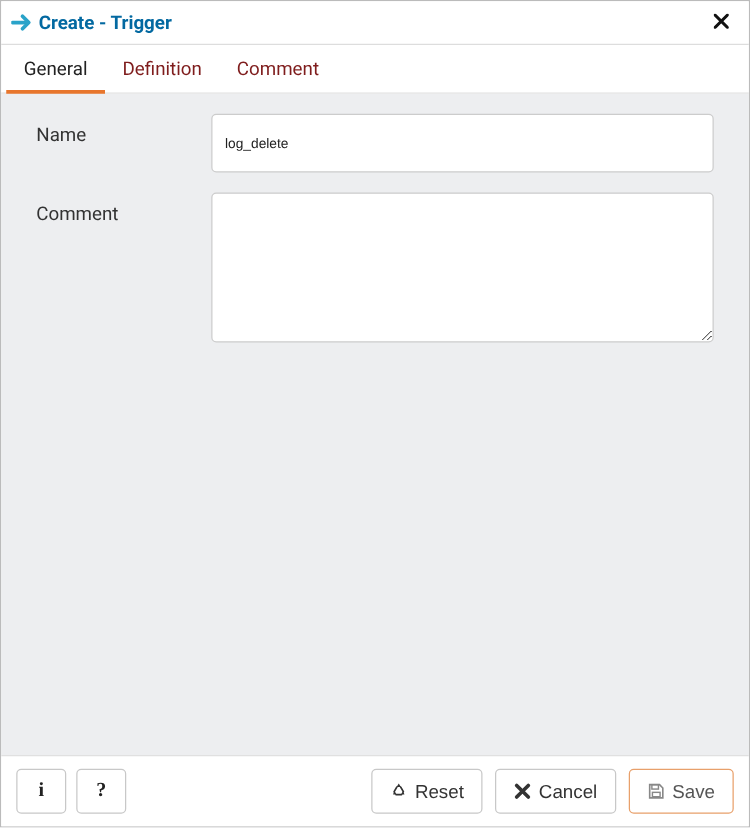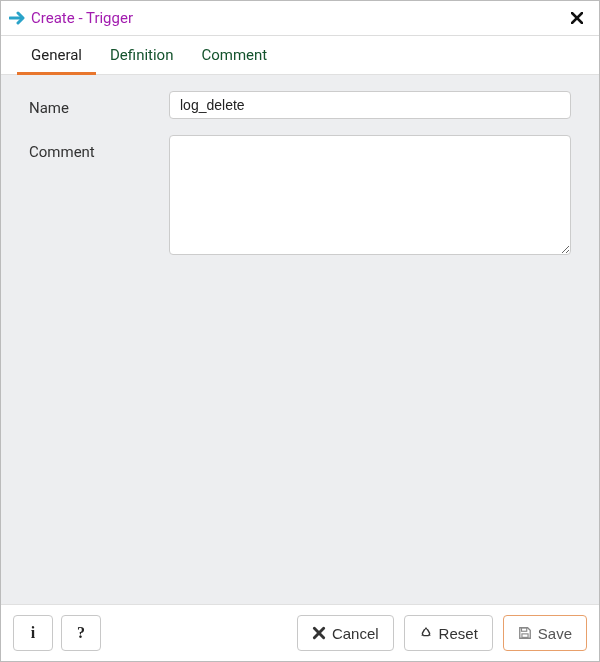--- a/index.html
+++ b/index.html
@@ -28,43 +28,43 @@
       padding: 8px 12px 8px 8px;
       border-bottom: 1px solid #ddd;
       background: #fff;
     }
     .titlebar .icon {
       margin-right: 6px;
       display: inline-flex;
       align-items: center;
     }
     .titlebar .title {
-      font-weight: 400;
-      font-size: 15px;
-      color: #a21caf;
+      font-weight: 700;
+      font-size: 15px;
+      color: #0369a1;
       flex: 1;
     }
     .titlebar .close {
       cursor: pointer;
       font-size: 18px;
       font-weight: 700;
       line-height: 1;
       color: #111;
       padding: 0 4px;
     }
     .tabs {
       display: flex;
       border-bottom: 1px solid #e0e0e0;
-      padding: 0 16px;
+      padding: 0 4px;
       background: #fff;
     }
     .tab {
       padding: 10px 14px 10px 14px;
       cursor: pointer;
-      color: #14532d;
+      color: #7f1d1d;
       font-size: 15px;
       position: relative;
     }
     .tab.active {
       color: #222;
     }
     .tab.active::after {
       content: "";
       position: absolute;
       left: 0;
@@ -88,25 +88,25 @@
       width: 140px;
       padding-top: 8px;
       color: #333;
       font-size: 15px;
     }
     .form-control {
       flex: 1;
     }
     .form-control input[type="text"] {
       width: 100%;
-      height: 28px;
+      height: 47px;
       border: 1px solid #ccc;
       border-radius: 4px;
       padding: 0 10px;
-      font-size: 14px;
+      font-size: 11px;
       background: #fff;
       color: #222;
     }
     .form-control textarea {
       width: 100%;
       height: 120px;
       border: 1px solid #ccc;
       border-radius: 4px;
       padding: 8px 10px;
       font-size: 14px;
@@ -224,40 +224,40 @@
       <button class="btn icon-only">
         <span class="icn-bold">i</span>
       </button>
       <button class="btn icon-only">
         <span class="icn-bold">?</span>
       </button>
     </div>
     <div class="right">
       <button class="btn">
         <span class="icn">
-          <svg viewBox="0 0 12 12">
-            <line x1="2" y1="2" x2="10" y2="10" stroke="#333" stroke-width="2.5" stroke-linecap="round"></line>
-            <line x1="10" y1="2" x2="2" y2="10" stroke="#333" stroke-width="2.5" stroke-linecap="round"></line>
-          </svg>
-        </span>
-        <span>Cancel</span>
-      </button>
-      <button class="btn">
-        <span class="icn">
           <svg viewBox="0 0 16 16">
             <path d="M8 1 L10 4 L6 4 Z" fill="#333"></path>
             <path d="M13.2 11 L10 11 L12 7.6 Z" fill="#333"></path>
             <path d="M2.8 11 L6 11 L4 7.6 Z" fill="#333"></path>
             <path d="M6.2 4.2 L3.8 8.4" stroke="#333" stroke-width="1.6" fill="none" stroke-linecap="round"></path>
             <path d="M9.8 4.2 L12.2 8.4" stroke="#333" stroke-width="1.6" fill="none" stroke-linecap="round"></path>
             <path d="M5.5 11 L10.5 11" stroke="#333" stroke-width="1.6" fill="none" stroke-linecap="round"></path>
           </svg>
         </span>
         <span>Reset</span>
       </button>
+      <button class="btn">
+        <span class="icn">
+          <svg viewBox="0 0 12 12">
+            <line x1="2" y1="2" x2="10" y2="10" stroke="#333" stroke-width="2.5" stroke-linecap="round"></line>
+            <line x1="10" y1="2" x2="2" y2="10" stroke="#333" stroke-width="2.5" stroke-linecap="round"></line>
+          </svg>
+        </span>
+        <span>Cancel</span>
+      </button>
       <button class="btn primary">
         <span class="icn">
           <svg viewBox="0 0 16 16">
             <path d="M2 2 H11 L14 5 V14 H2 Z" fill="none" stroke="#888" stroke-width="1.5"></path>
             <rect x="4" y="2" width="6" height="4" fill="none" stroke="#888" stroke-width="1.3"></rect>
             <rect x="4.5" y="9" width="7" height="4" fill="none" stroke="#888" stroke-width="1.3"></rect>
           </svg>
         </span>
         <span>Save</span>
       </button>

